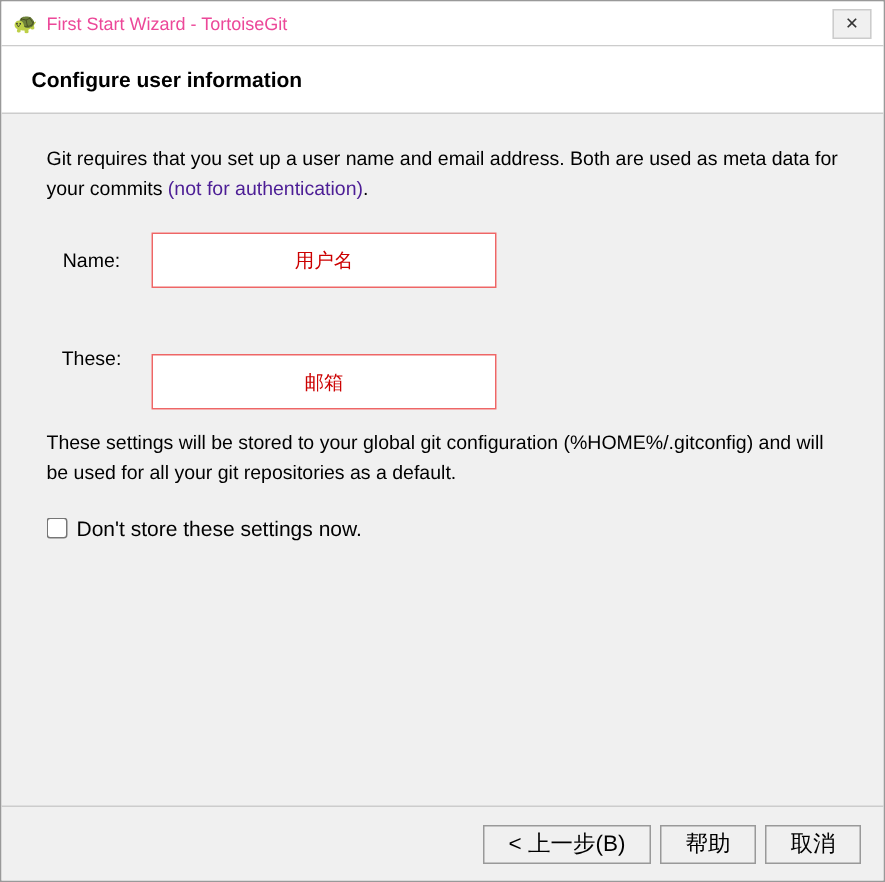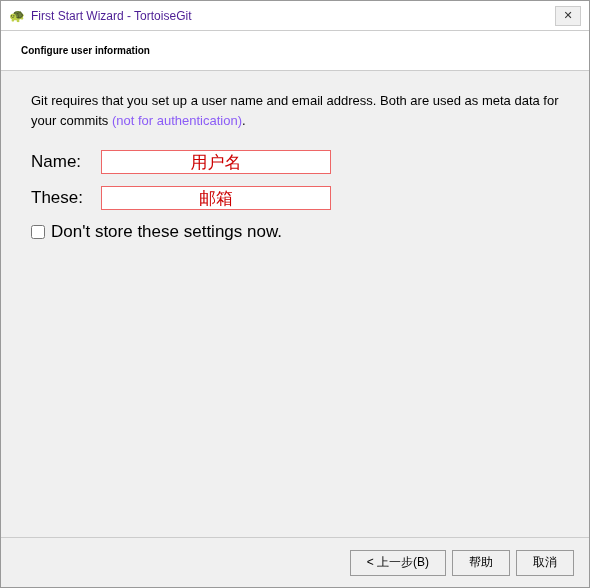--- a/index.html
+++ b/index.html
@@ -43,21 +43,21 @@
     .title-bar-icon {
       width: 16px;
       height: 16px;
       margin-right: 6px;
       flex-shrink: 0;
     }
 
     .title-bar-text {
       flex: 1;
       font-size: 12px;
-      color: #4c1d95;
+      color: #ec4899;
     }
 
     .title-bar-buttons {
       display: flex;
       gap: 2px;
     }
 
     .title-bar-btn {
       width: 26px;
       height: 20px;
@@ -72,63 +72,63 @@
     }
 
     .header-section {
       background: #ffffff;
       padding: 14px 20px 14px 20px;
       border-bottom: 1px solid #ccc;
       flex-shrink: 0;
     }
 
     .header-title {
-      font-size: 10px;
+      font-size: 14px;
       font-weight: bold;
       color: #000;
     }
 
     .content-area {
       flex: 1;
       padding: 20px 30px;
       background: #f0f0f0;
       overflow: auto;
     }
 
     .description-text {
       color: #000;
       line-height: 1.5;
       margin-bottom: 20px;
       font-size: 13px;
     }
 
     .description-text .not-auth {
-      color: #8b5cf6;
+      color: #4c1d95;
     }
 
     .form-row {
       display: flex;
       align-items: center;
       margin-bottom: 12px;
     }
 
     .form-label {
       width: 60px;
-      text-align: left;
+      text-align: center;
       margin-right: 10px;
-      font-size: 17px;
+      font-size: 13px;
       color: #000;
     }
 
     .form-input {
       width: 230px;
-      height: 24px;
+      height: 37px;
       border: 1px solid #e66;
       padding: 2px 6px;
-      font-size: 17px;
+      font-size: 13px;
       color: #cc0000;
       text-align: center;
       outline: none;
       background: #fff;
     }
 
     .settings-info {
       color: #000;
       line-height: 1.5;
       margin-top: 10px;
@@ -142,21 +142,21 @@
       margin-top: 10px;
     }
 
     .checkbox-row input[type="checkbox"] {
       margin-right: 6px;
       width: 14px;
       height: 14px;
     }
 
     .checkbox-label {
-      font-size: 17px;
+      font-size: 14px;
       color: #000;
     }
 
     .footer {
       height: 50px;
       background: #f0f0f0;
       border-top: 1px solid #ccc;
       display: flex;
       align-items: center;
       justify-content: flex-end;
@@ -164,21 +164,21 @@
       gap: 6px;
       flex-shrink: 0;
     }
 
     .footer-btn {
       height: 26px;
       padding: 0 16px;
       background: #f0f0f0;
       border: 1px solid #999;
       cursor: pointer;
-      font-size: 12px;
+      font-size: 15px;
       color: #000;
       display: flex;
       align-items: center;
       justify-content: center;
     }
   </style>
 </head>
 <body>
 
 <div class="window">
@@ -201,23 +201,24 @@
       <span>Git requires that you set up a user name and email address. Both are used as meta data for your commits </span><span class="not-auth">(not for authentication)</span><span>.</span>
     </p>
 
     <div class="form-row">
       <label class="form-label">Name:</label>
       <input class="form-input" type="text" value="用户名" style="color: rgb(204, 0, 0);" placeholder="用户名">
     </div>
 
     <div class="form-row">
       <label class="form-label">These:</label>
-      <input class="form-input" type="text" value="邮箱" style="color: rgb(204, 0, 0);" placeholder="邮箱">
-    </div>
-
+      <input class="form-input" type="text" value="邮箱" style="color: rgb(204, 0, 0); margin-top: 32px;" placeholder="邮箱">
+    </div>
+
+    <p class="settings-info">These settings will be stored to your global git configuration (%HOME%/.gitconfig) and will be used for all your git repositories as a default.</p>
 
     <div class="checkbox-row">
       <input type="checkbox" id="dontStore" style="">
       <label class="checkbox-label" for="dontStore">Don't store these settings now.</label>
     </div>
 
   </div>
 
   <div class="footer">
     <button class="footer-btn">&lt; 上一步(B)</button>

